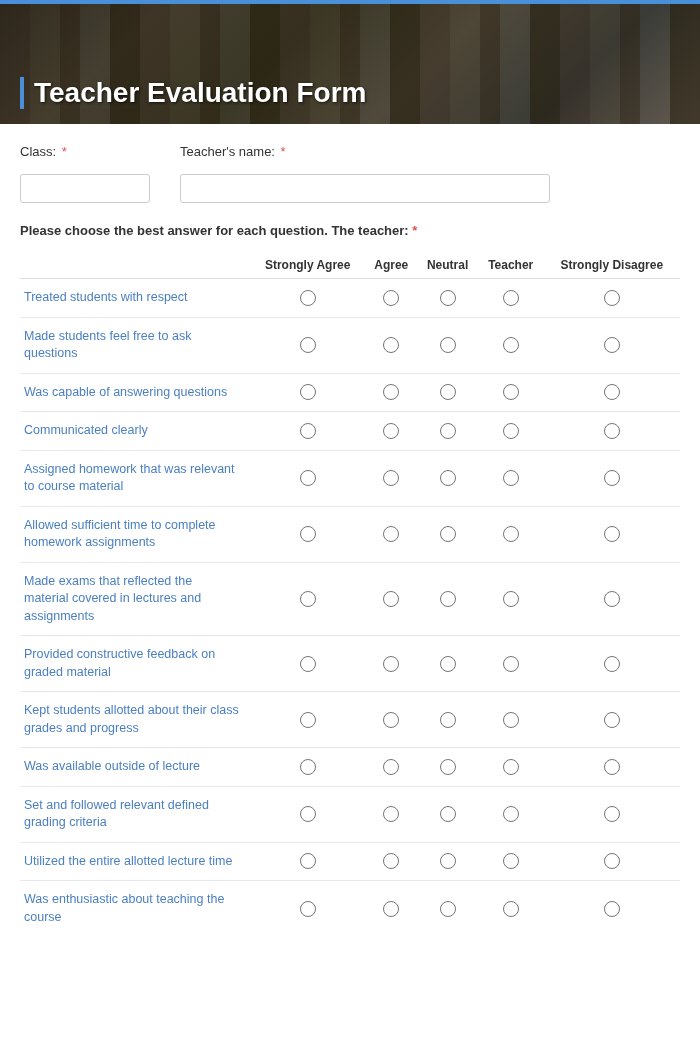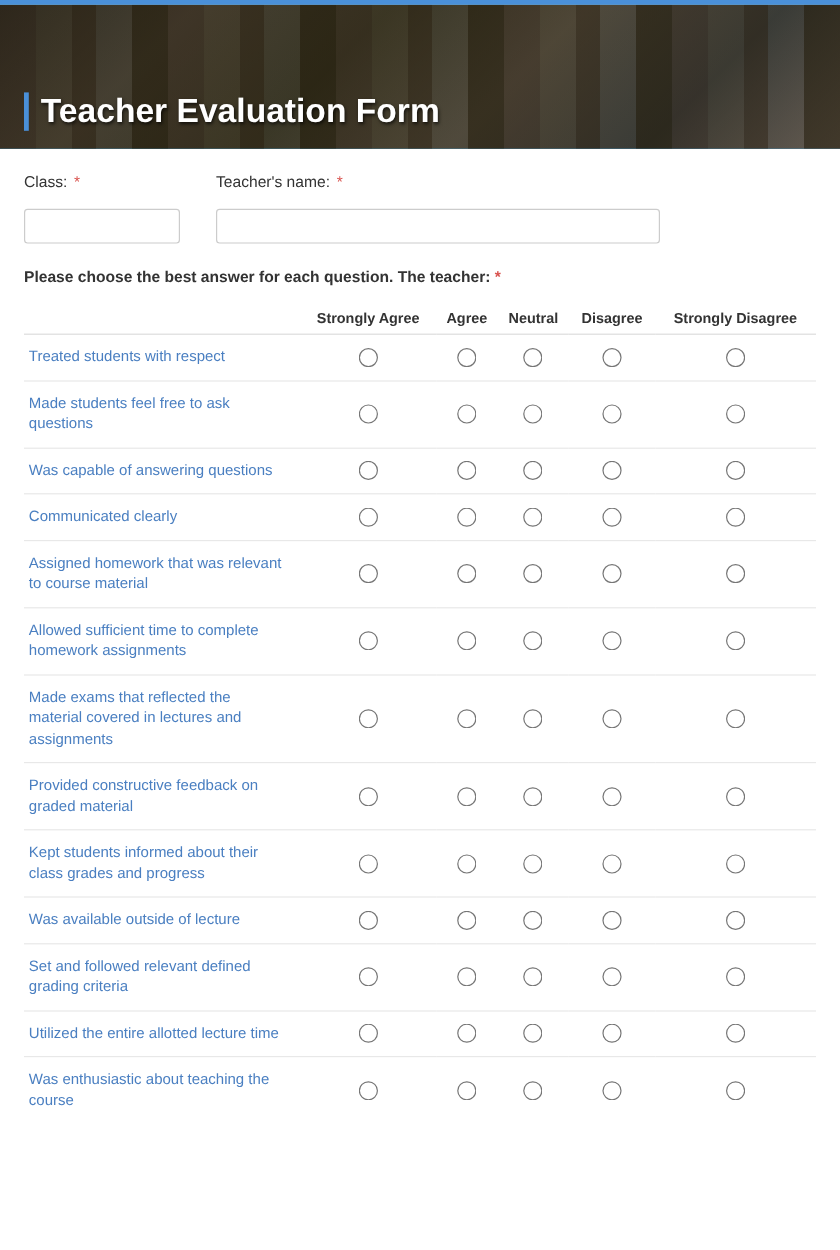--- a/index.html
+++ b/index.html
@@ -202,21 +202,21 @@
     <span class="required">*</span>
   </div>
 
   <table class="rating-table">
     <thead>
       <tr>
         <th></th>
         <th>Strongly Agree</th>
         <th>Agree</th>
         <th>Neutral</th>
-        <th>Disagree</th>
+        <th>Teacher</th>
         <th>Strongly Disagree</th>
       </tr>
     </thead>
     <tbody id="table-body">
     <tr>
           <td>Treated students with respect</td>
           <td>
             <div class="radio-option">
               <input type="radio" name="q1" value="strongly-agree" style="">
             </div>
@@ -432,21 +432,21 @@
               <input type="radio" name="q8" value="disagree" style="">
             </div>
           </td>
           <td>
             <div class="radio-option">
               <input type="radio" name="q8" value="strongly-disagree" style="">
             </div>
           </td>
         </tr>
         <tr>
-          <td>Kept students informed about their class grades and progress</td>
+          <td>Kept students allotted about their class grades and progress</td>
           <td>
             <div class="radio-option">
               <input type="radio" name="q9" value="strongly-agree" style="">
             </div>
           </td>
           <td>
             <div class="radio-option">
               <input type="radio" name="q9" value="agree" style="">
             </div>
           </td>

